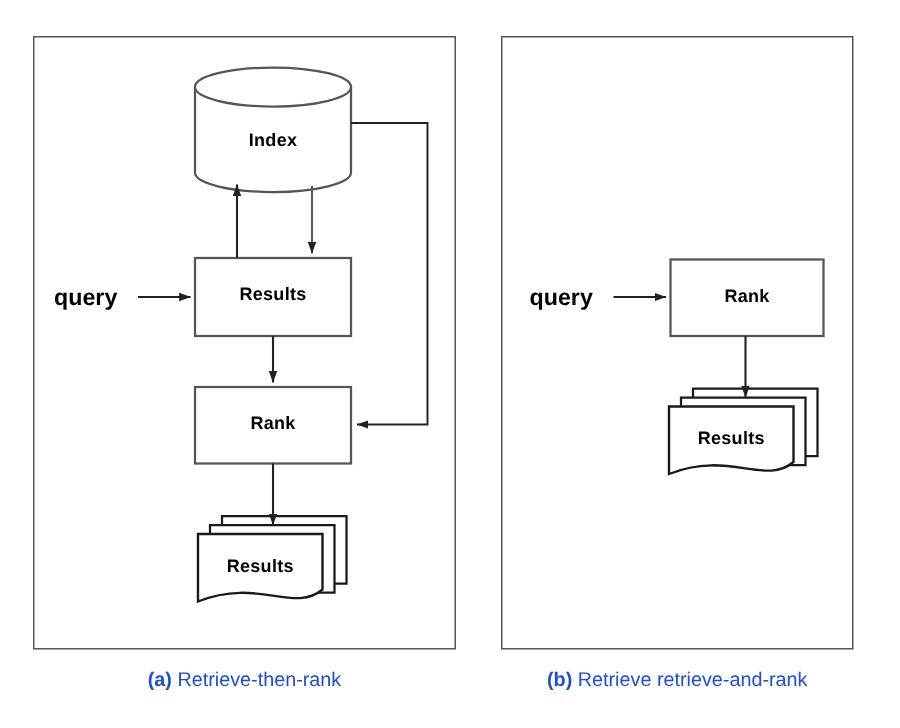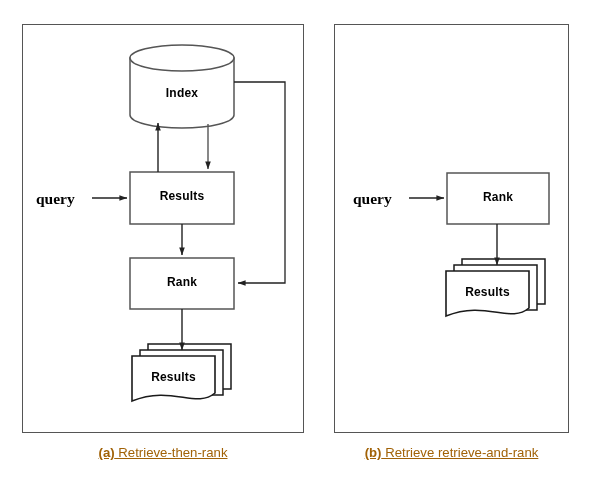--- a/index.html
+++ b/index.html
@@ -45,29 +45,27 @@
     white-space: nowrap;
     text-align: center;
     pointer-events: none;
   }
   .query-label {
     position: absolute;
     font-weight: bold;
     font-size: 15.5px;
     color: #000000;
     white-space: nowrap;
-    font-family: Liberation Serif, serif;
   }
   .caption {
     position: absolute;
     font-size: 13.2px;
-    color: #a16207;
+    color: #1d4ed8;
     white-space: nowrap;
     text-align: center;
-    text-decoration: underline;
   }
   .caption .cap-tag {
     font-weight: bold;
   }
   .caption .cap-text {
     font-weight: normal;
   }
 </style>
 </head>
 <body>

